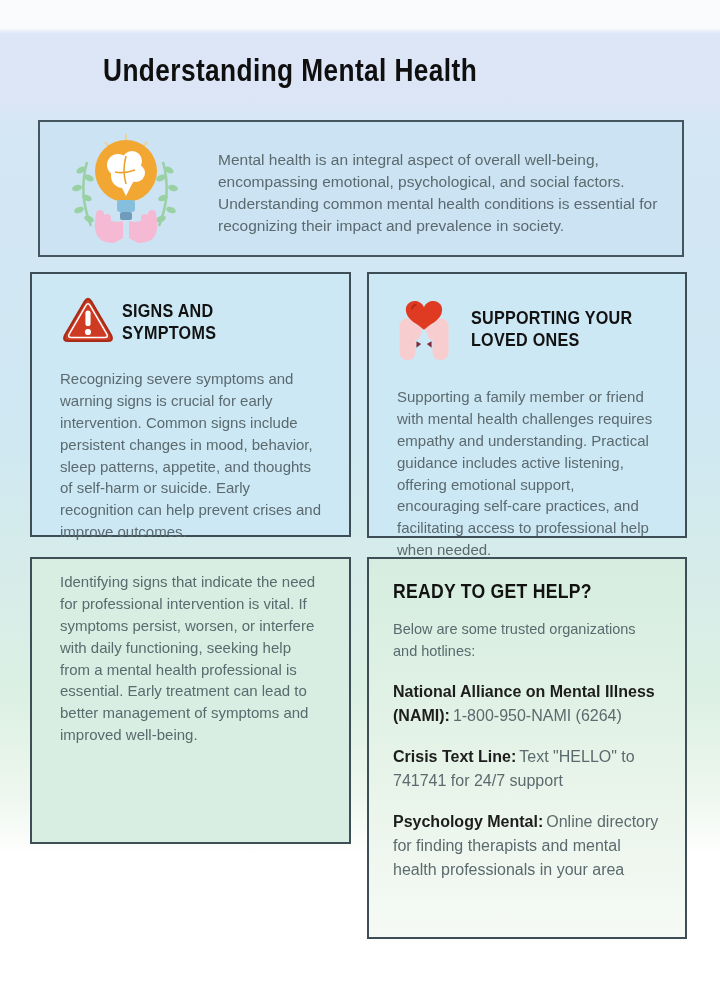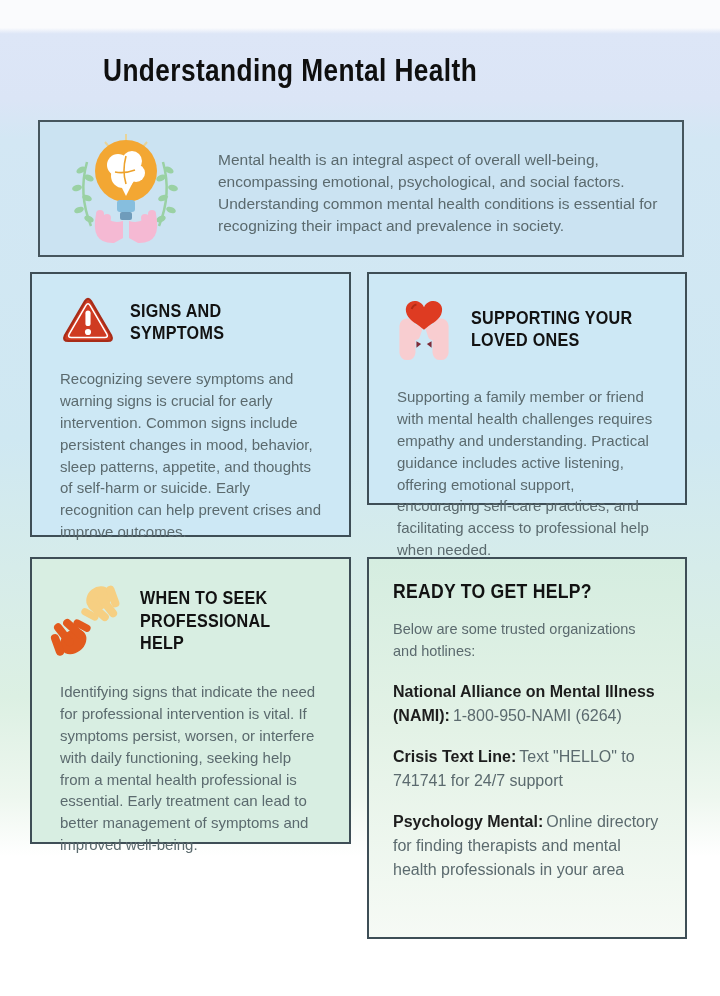--- a/index.html
+++ b/index.html
@@ -23,26 +23,26 @@
     position:absolute; left:38px; top:120px; width:646px; height:137px;
     background:#cbe3f2; border:2px solid #46565e;
   }
   .intro-icon { position:absolute; left:20px; top:4px; }
   .intro-text {
     position:absolute; left:178px; top:27px; width:468px;
     font-size:15.5px; line-height:1.42; color:#5b6a6e;
   }
   .card { position:absolute; border:2px solid #3e4e56; }
   .card-signs   { left:30px;  top:272px; width:321px; height:265px; background:#cde8f5; }
-  .card-support { left:367px; top:272px; width:320px; height:233px; background:#cde8f5; }
+  .card-support { left:367px; top:272px; width:320px; height:266px; background:#cde8f5; }
   .card-seek    { left:30px;  top:557px; width:321px; height:287px; background:#d8eee2; }
   .card-ready   { left:367px; top:557px; width:320px; height:382px;
                   background:linear-gradient(180deg,#d5ede0 0%, #e3f2e6 45%, #f6faf5 100%); }
   .card-head { display:flex; align-items:center; }
-  .card-signs   .card-head { padding:22px 18px 4px 30px; gap:16px; }
+  .card-signs   .card-head { padding:22px 18px 4px 30px; gap:8px; }
   .card-support .card-head { padding:18px 14px 4px 24px; gap:16px; }
   .card-seek    .card-head { padding:14px 12px 0 12px; gap:10px; }
   .card-title {
     font-weight:800; font-size:19px; line-height:1.18; color:#121212;
     letter-spacing:0.3px; transform:scaleX(0.85); transform-origin:left center;
   }
   .card-signs   .card-title { width:140px; }
   .card-support .card-title { width:205px; }
   .card-seek    .card-title { width:225px; }
   .card-body {
@@ -165,41 +165,20 @@
           <path d="M32 16 C26 4 8 10 14 24 C17 31 26 34 32 40 C38 34 47 31 50 24 C56 10 38 4 32 16 Z" fill="#de3b22"></path>
           <path d="M24 13 q-4 1 -5 5" stroke="#b22a14" stroke-width="2" fill="none"></path>
         </svg>
       </span>
       <div class="card-title">SUPPORTING YOUR LOVED ONES</div>
     </div>
     <div class="card-body">Supporting a family member or friend with mental health challenges requires empathy and understanding. Practical guidance includes active listening, offering emotional support, encouraging self-care practices, and facilitating access to professional help when needed.</div>
   </div>
 
   <div class="card card-seek">
-    <div class="card-head">
-      <span class="icon">
-        <svg width="86" height="92" viewBox="0 0 84 90">
-          <g fill="#f6cf82" transform="rotate(142 56 28)">
-            <ellipse cx="56" cy="32" rx="13" ry="11"></ellipse>
-            <rect x="40" y="14" width="8" height="22" rx="4" transform="rotate(18 44 25)"></rect>
-            <rect x="50" y="8" width="8" height="26" rx="4"></rect>
-            <rect x="60" y="10" width="8" height="24" rx="4" transform="rotate(-10 64 22)"></rect>
-            <rect x="69" y="16" width="7" height="18" rx="3.5" transform="rotate(-24 72.5 25)"></rect>
-          </g>
-          <g fill="#e25a1d" transform="rotate(-38 26 64)">
-            <ellipse cx="26" cy="68" rx="14" ry="11"></ellipse>
-            <rect x="8" y="50" width="8" height="22" rx="4" transform="rotate(18 12 61)"></rect>
-            <rect x="19" y="44" width="8" height="26" rx="4"></rect>
-            <rect x="30" y="46" width="8" height="24" rx="4" transform="rotate(-10 34 58)"></rect>
-            <rect x="39" y="52" width="7" height="18" rx="3.5" transform="rotate(-24 42.5 61)"></rect>
-          </g>
-        </svg>
-      </span>
-      <div class="card-title">WHEN TO SEEK PROFESSIONAL HELP</div>
-    </div>
     <div class="card-body">Identifying signs that indicate the need for professional intervention is vital. If symptoms persist, worsen, or interfere with daily functioning, seeking help from a mental health professional is essential. Early treatment can lead to better management of symptoms and improved well-being.</div>
   </div>
 
   <div class="card card-ready">
     <div class="ready-inner">
       <div class="ready-title">READY TO GET HELP?</div>
       <p class="ready-intro">Below are some trusted organizations and hotlines:</p>
       <p class="resource">
         <b>National Alliance on Mental Illness (NAMI):</b><span>1-800-950-NAMI (6264)</span>
       </p>

